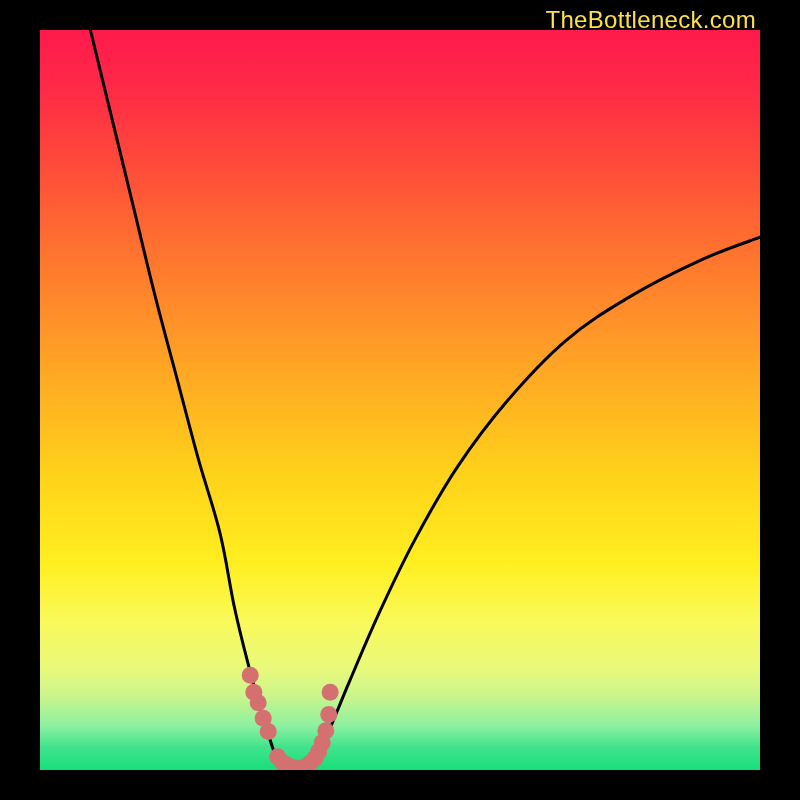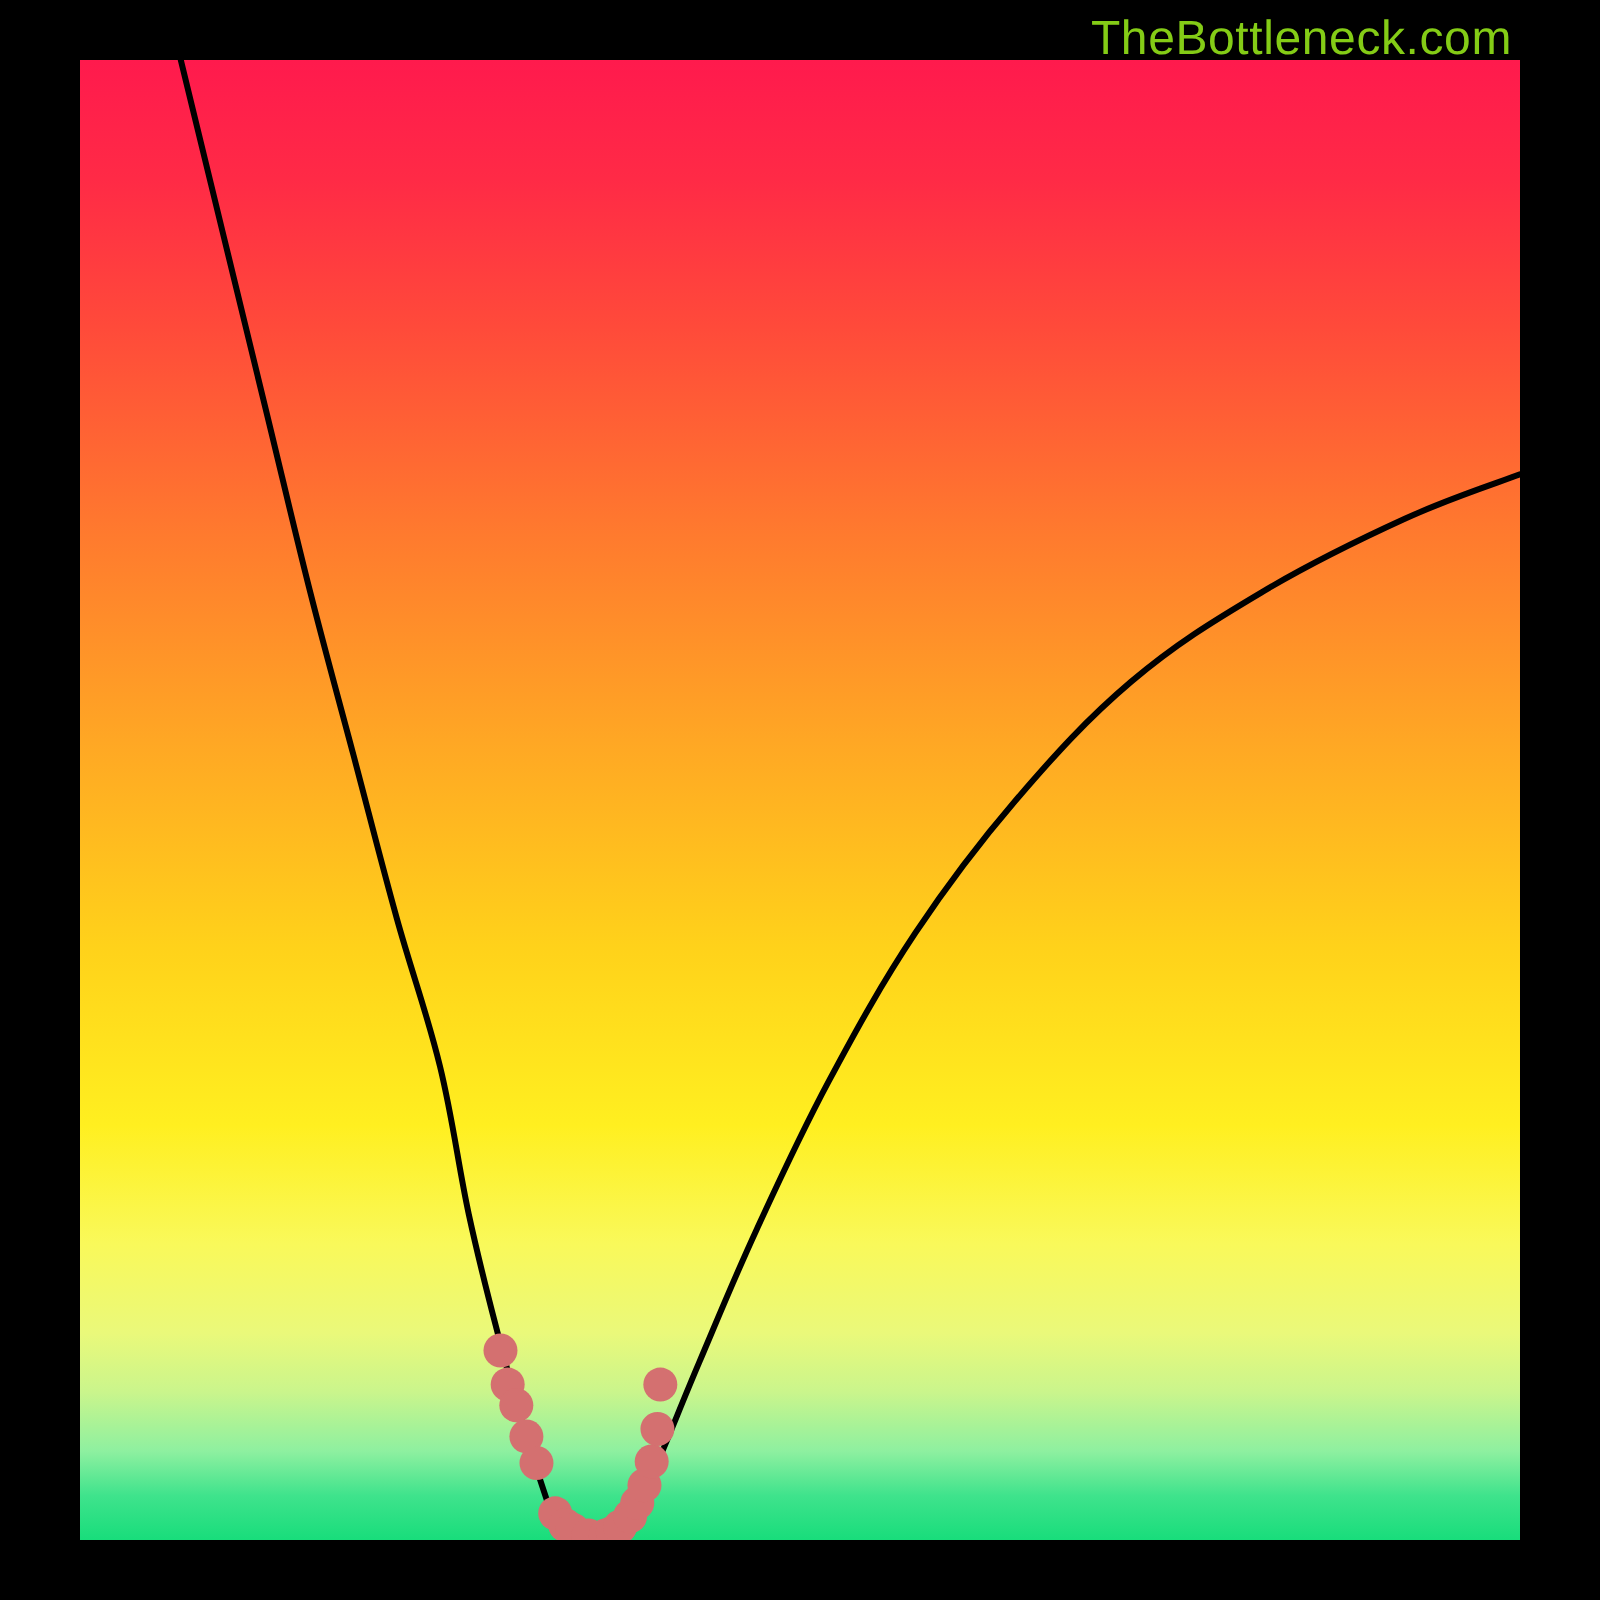--- a/index.html
+++ b/index.html
@@ -41,21 +41,21 @@
       #caf58c 90%,
       #8ef0a0 94%,
       #3fe38c 97%,
       #18dd7b 100%
     );
   }
   .watermark {
     position: absolute;
     top: 6px;
     right: 44px;
-    color: #84cc16;
+    color: #fde047;
     font-size: 24px;
     letter-spacing: 0.3px;
     font-weight: 500;
     user-select: none;
   }
   svg.curve {
     position: absolute;
     inset: 0;
   }
   .pt {

